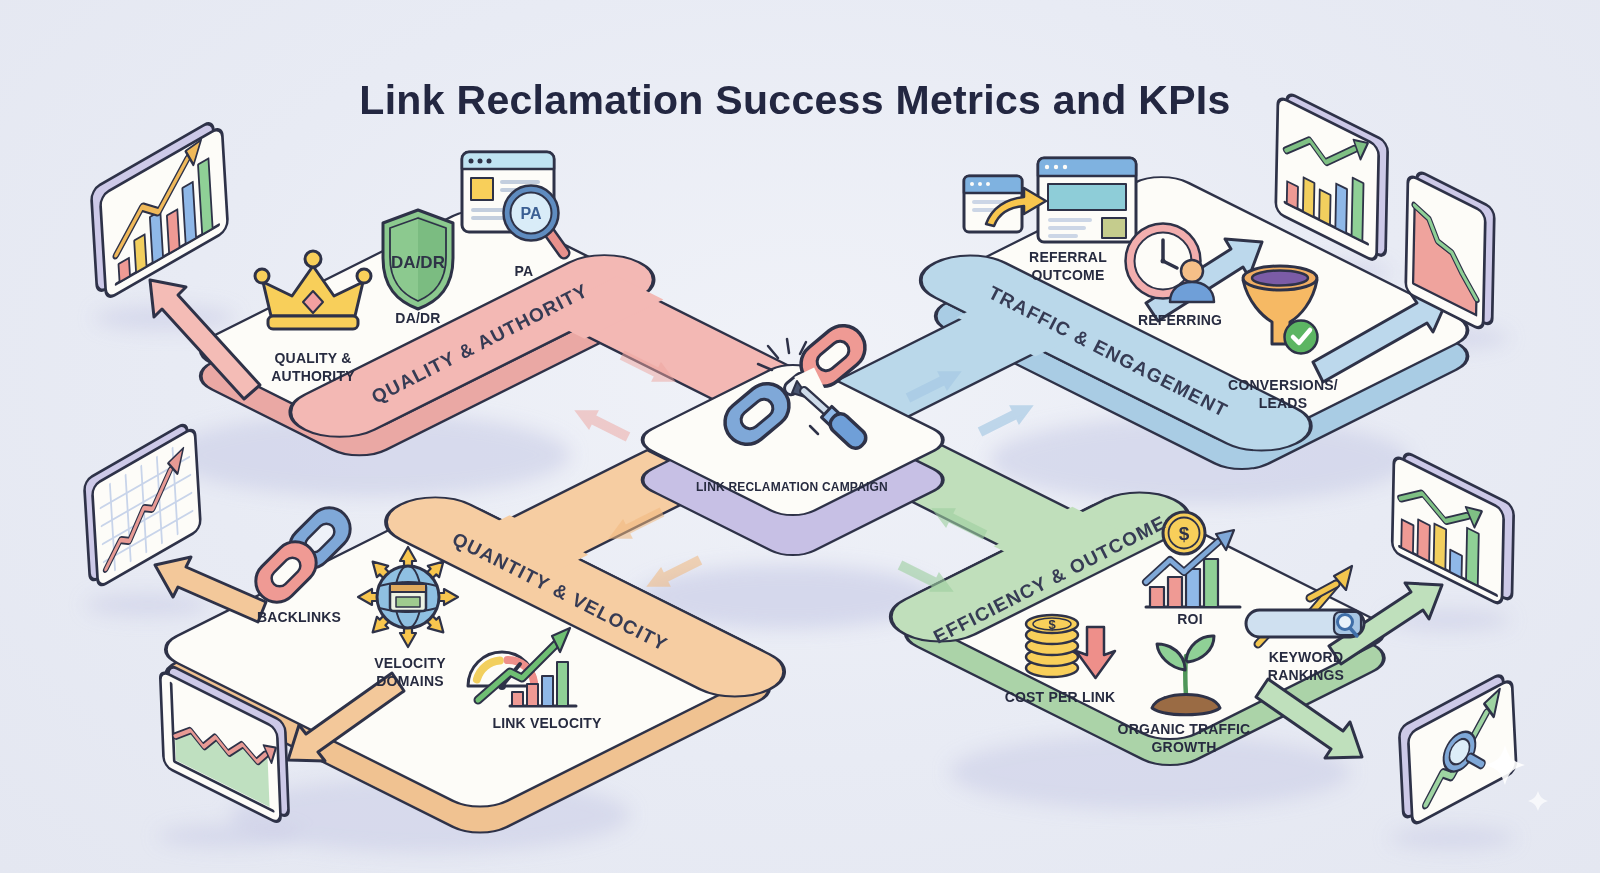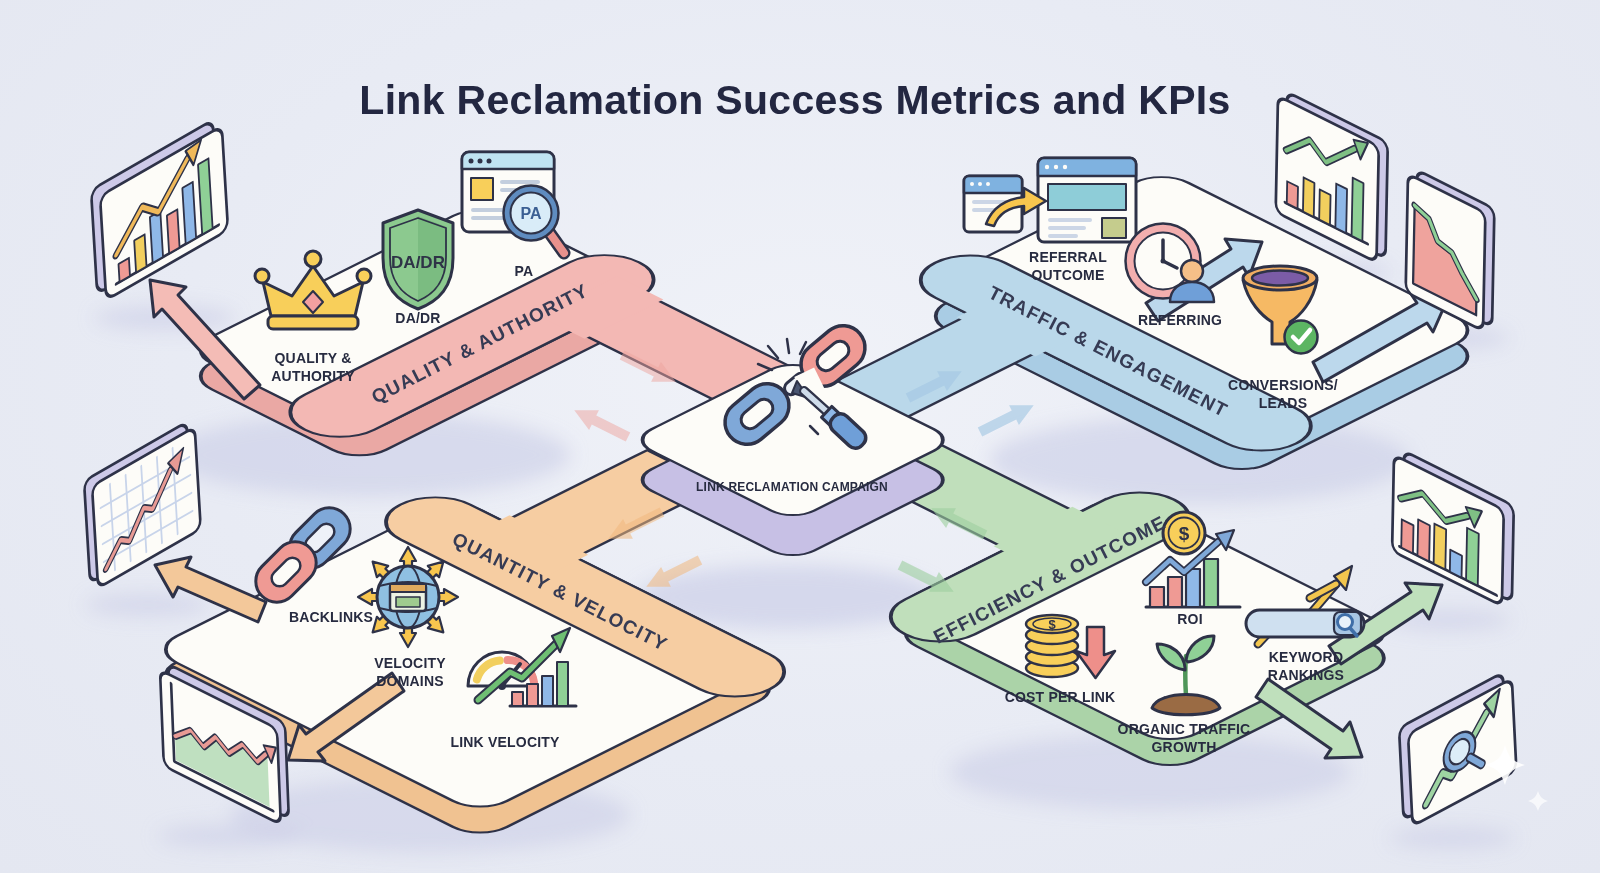--- a/index.html
+++ b/index.html
@@ -475,22 +475,22 @@
 <div class="lbl" style="left:792px;top:487px;width:220px;font-size:12px;">LINK RECLAMATION CAMPAIGN</div>
 
 <div class="lbl" style="left:313px;top:367px;width:120px;">QUALITY &amp; AUTHORITY</div>
 <div class="lbl" style="left:418px;top:319px;">DA/DR</div>
 <div class="lbl" style="left:524px;top:272px;">PA</div>
 
 <div class="lbl" style="left:1068px;top:266px;width:100px;">REFERRAL OUTCOME</div>
 <div class="lbl" style="left:1180px;top:321px;">REFERRING</div>
 <div class="lbl" style="left:1283px;top:394px;width:125px;">CONVERSIONS/ LEADS</div>
 
-<div class="lbl" style="left:299px;top:618px;margin-left:32px;">BACKLINKS</div>
+<div class="lbl" style="left:299px;top:618px;">BACKLINKS</div>
 <div class="lbl" style="left:410px;top:672px;width:110px;">VELOCITY DOMAINS</div>
-<div class="lbl" style="left:505px;top:724px;margin-top:19px;">LINK VELOCITY</div>
+<div class="lbl" style="left:547px;top:724px;">LINK VELOCITY</div>
 
 <div class="lbl" style="left:1060px;top:698px;white-space:nowrap;">COST PER LINK</div>
 <div class="lbl" style="left:1190px;top:620px;">ROI</div>
 <div class="lbl" style="left:1184px;top:738px;width:170px;">ORGANIC TRAFFIC GROWTH</div>
 <div class="lbl" style="left:1306px;top:666px;width:120px;">KEYWORD RANKINGS</div>
 
 </div>
 
 </body></html>

